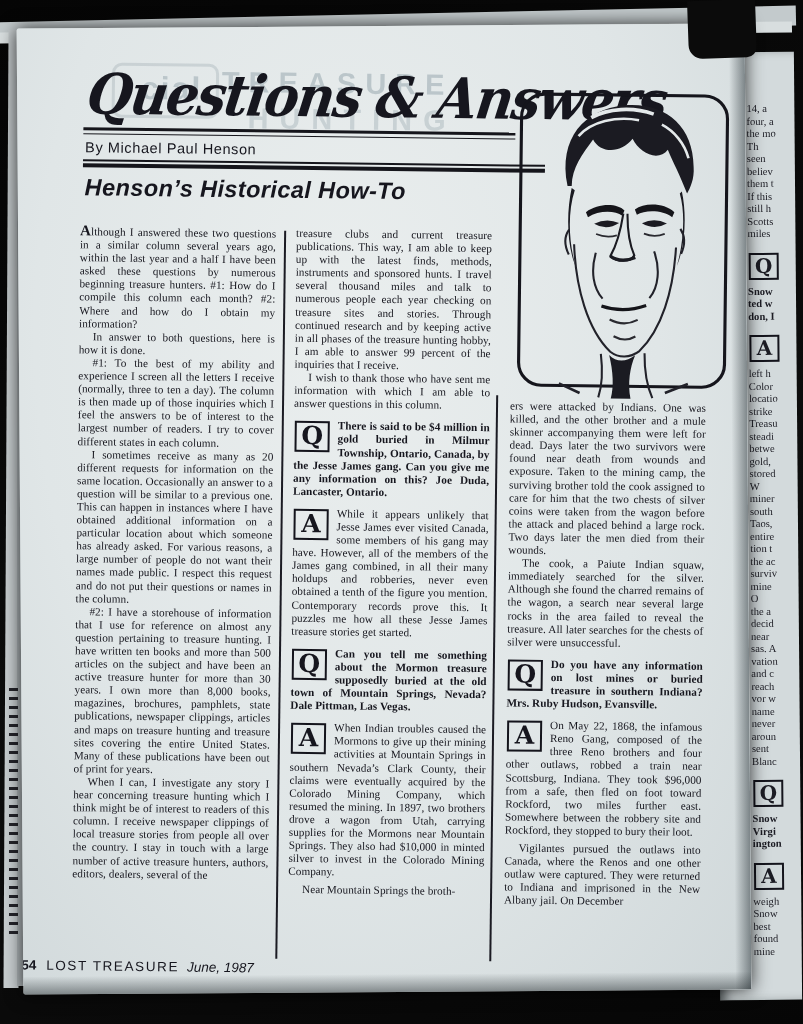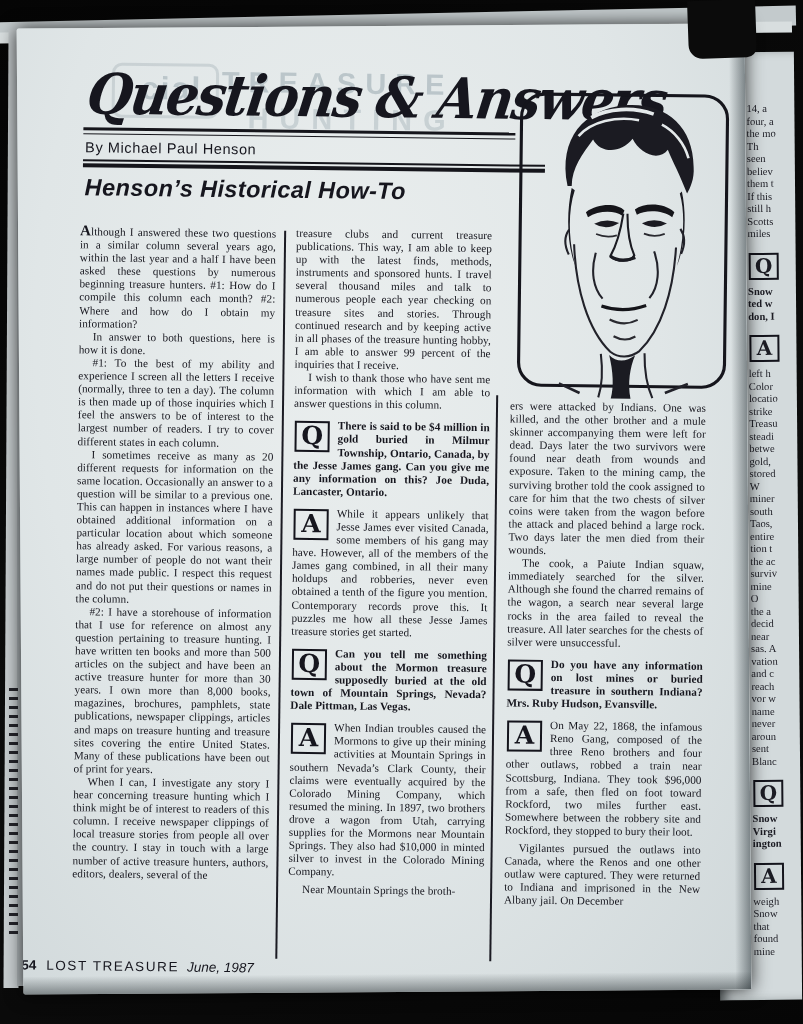--- a/index.html
+++ b/index.html
@@ -150,21 +150,21 @@
 aroun
 sent
 Blanc</div>
       <div class="edge-box"><span class="qa-box small">Q</span></div>
       <div class="edge-seg bold">Snow
 Virgi
 ington</div>
       <div class="edge-box"><span class="qa-box small">A</span></div>
       <div class="edge-seg">weigh
 Snow
-that
+best
 found
 mine</div>
     </div>
   </div>
 
   <div class="page-main">
     <div class="content">
 
       <div class="ghost ghost-special">cial</div>
       <div class="ghost ghost-treasure">TREASURE</div>

